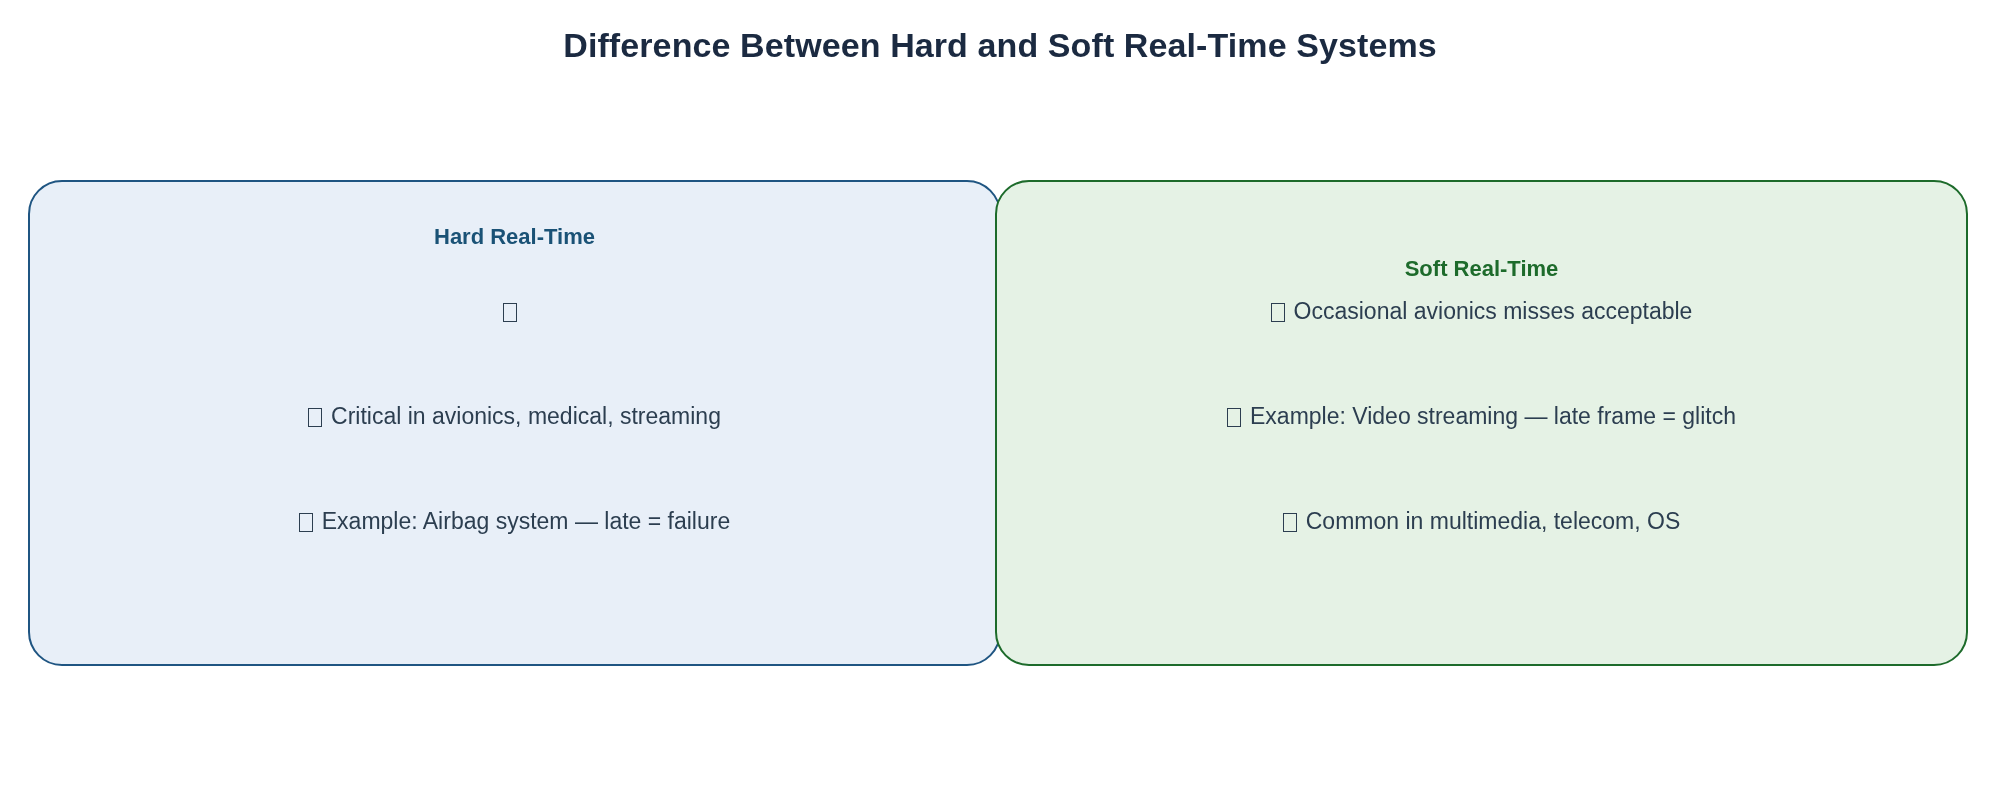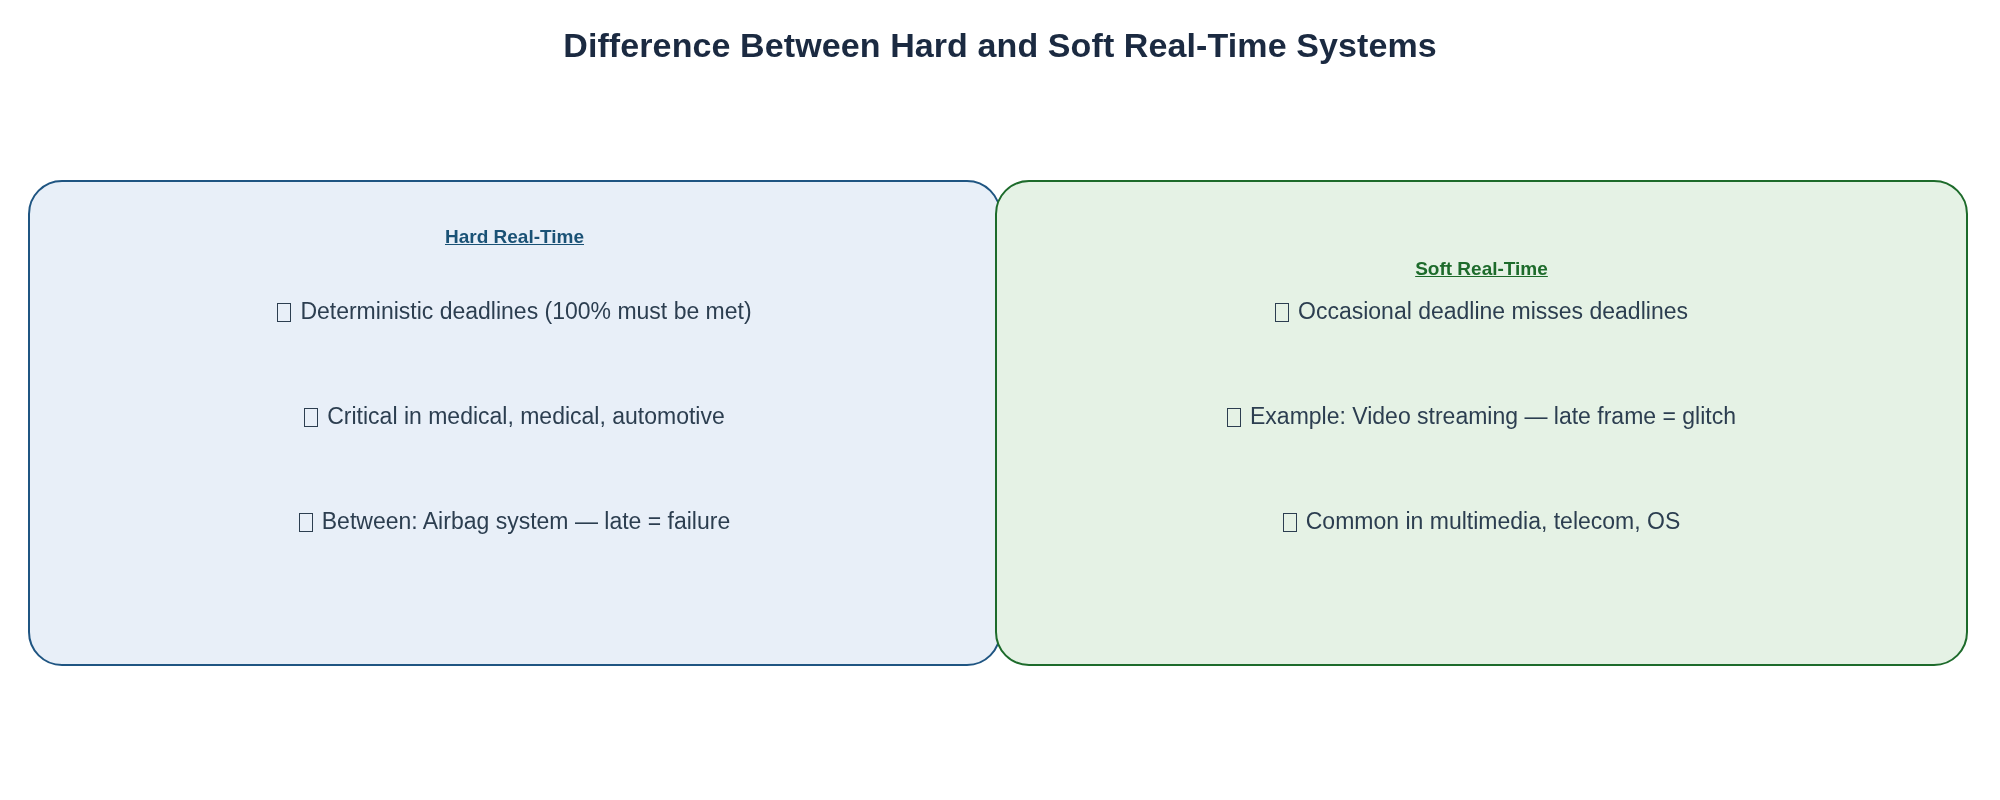--- a/index.html
+++ b/index.html
@@ -67,25 +67,24 @@
     background: #e5f2e5;
     border-color: #1d6b2b;
   }
 
   .panel-heading {
     position: absolute;
     left: 0;
     top: 36px;
     width: 100%;
     text-align: center;
-    font-size: 19px;
+    font-size: 22px;
     font-weight: bold;
     line-height: 38px;
     white-space: nowrap;
-    text-decoration: underline;
   }
 
   .panel-left .panel-heading  { color: #1a5276; }
   .panel-right .panel-heading { color: #1d6b2b; margin-top: 32px; }
 
   .bullet-list {
     position: absolute;
     left: 0;
     top: 114px;
     width: 100%;
@@ -123,42 +122,42 @@
 
   <div id="panels">
 
     <div class="panel panel-left">
 
       <div class="panel-heading">Hard Real-Time</div>
 
       <div class="bullet-list">
 
         <div class="bullet-item">
-          <span class="bullet-glyph"></span><span>Deterministic deadlines (100% must be met)</span>
+          <span class="bullet-glyph"></span>
         </div>
 
         <div class="bullet-item">
-          <span class="bullet-glyph"></span><span>Critical in medical, medical, automotive</span>
+          <span class="bullet-glyph"></span><span>Critical in avionics, medical, streaming</span>
         </div>
 
         <div class="bullet-item">
-          <span class="bullet-glyph"></span><span>Between: Airbag system — late = failure</span>
+          <span class="bullet-glyph"></span><span>Example: Airbag system — late = failure</span>
         </div>
 
       </div>
     </div>
 
     <div class="panel panel-right">
 
       <div class="panel-heading">Soft Real-Time</div>
 
       <div class="bullet-list">
 
         <div class="bullet-item">
-          <span class="bullet-glyph"></span><span>Occasional deadline misses deadlines</span>
+          <span class="bullet-glyph"></span><span>Occasional avionics misses acceptable</span>
         </div>
 
         <div class="bullet-item">
           <span class="bullet-glyph"></span><span>Example: Video streaming — late frame = glitch</span>
         </div>
 
         <div class="bullet-item">
           <span class="bullet-glyph"></span><span>Common in multimedia, telecom, OS</span>
         </div>
 

